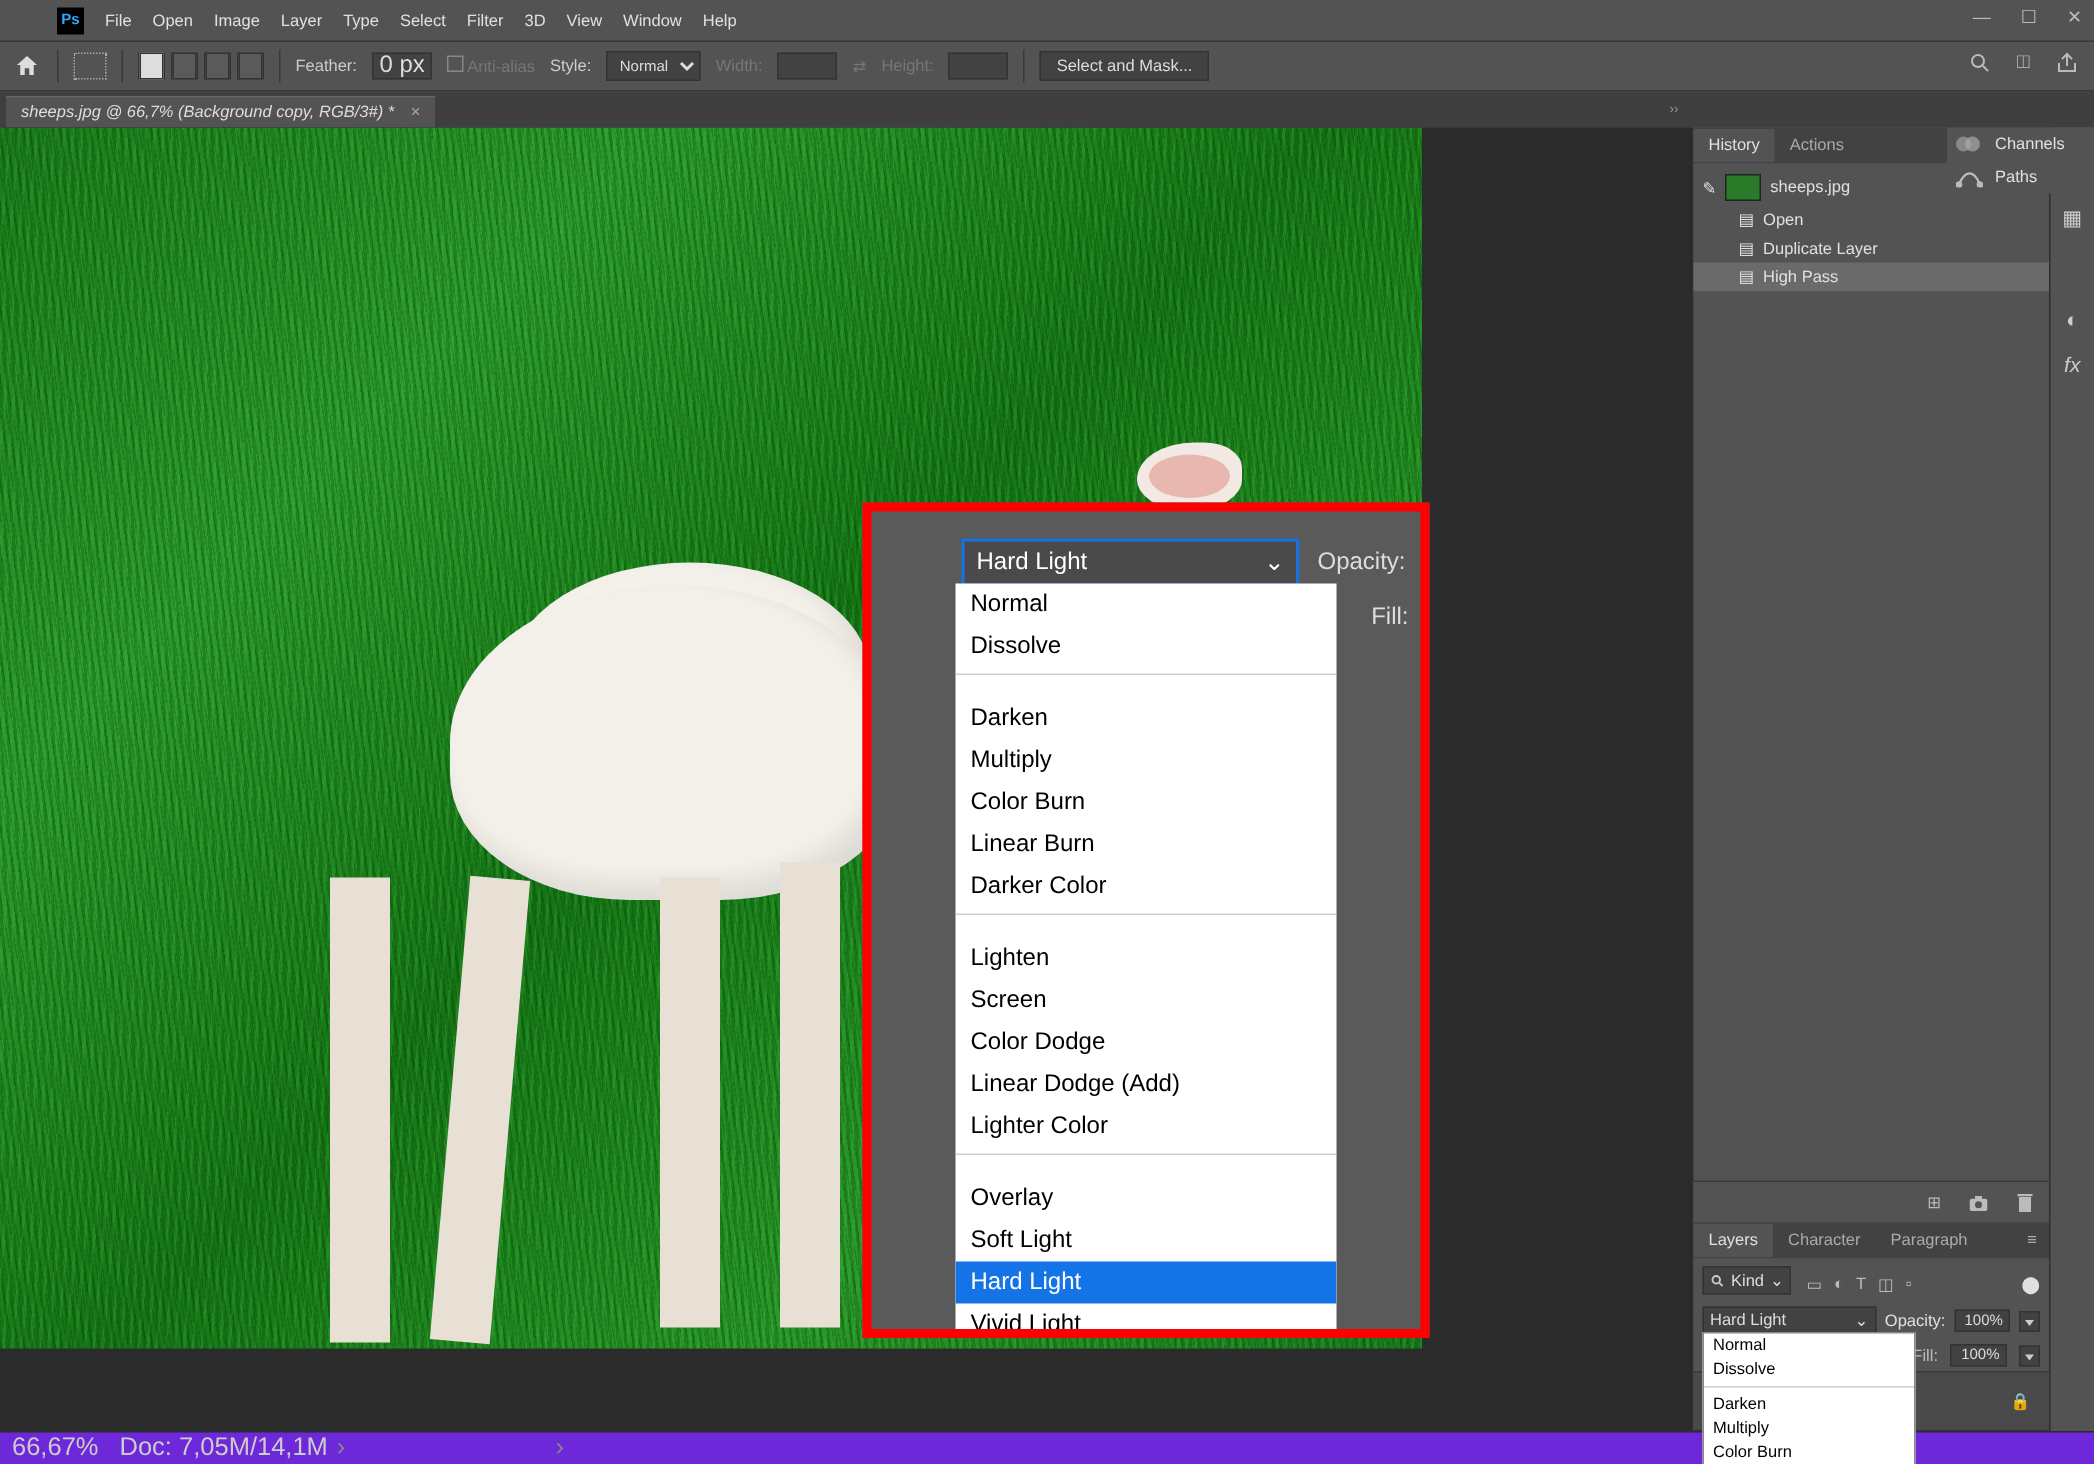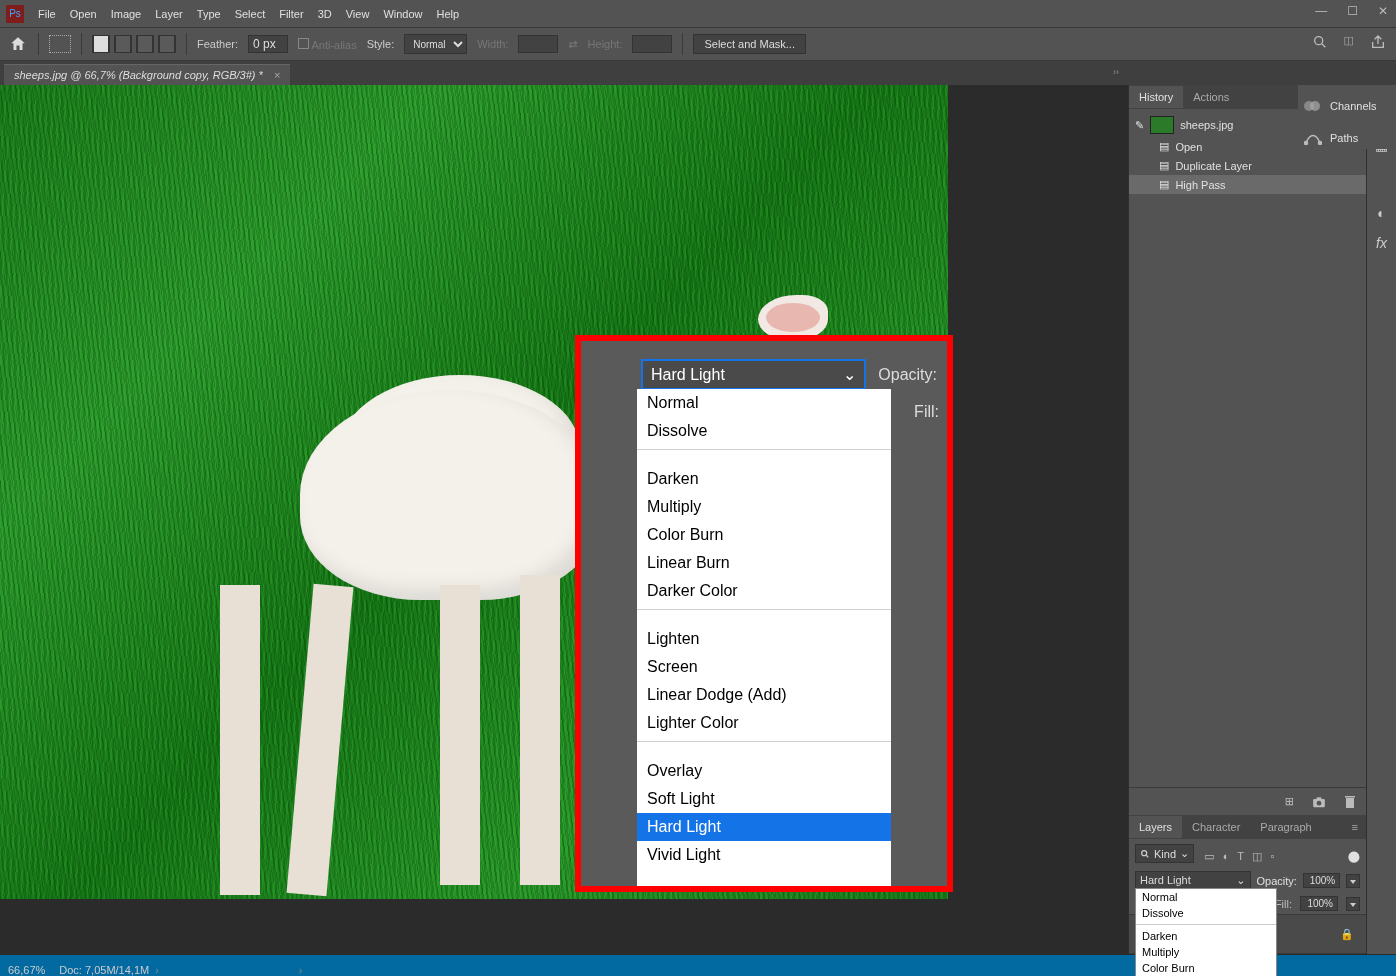--- a/index.html
+++ b/index.html
@@ -1,29 +1,29 @@
 <!DOCTYPE html>
 <html><head>
 <meta charset="utf-8">
 <style>
 * { margin:0; padding:0; box-sizing:border-box; font-family:"Segoe UI",Tahoma,sans-serif; user-select:none; }
 body { background:#535353; width:1396px; height:976px; overflow:hidden; color:#e0e0e0; font-size:11px; }
 
 
 .menubar { height:27px; background:#535353; display:flex; align-items:center; padding:0 6px; gap:14px; }
-.ps-logo { width:18px; height:18px; background:#7f1d1d; color:#31a8ff; font-weight:normal; font-size:10px; display:flex; align-items:center; justify-content:center; }
+.ps-logo { width:18px; height:18px; background:#000000; color:#31a8ff; font-weight:bold; font-size:10px; display:flex; align-items:center; justify-content:center;margin-left:32px; }
 .menubar .item { color:#e0e0e0; cursor:default; }
 .win-controls { position:absolute; top:4px; right:8px; display:flex; gap:20px; color:#bbb; font-size:12px; }
 
 
 .optionsbar { height:34px; background:#535353; border-top:1px solid #383838; border-bottom:1px solid #383838; display:flex; align-items:center; padding:0 8px; gap:10px; font-size:11px; color:#ccc; }
 .home-icon { width:20px; height:20px; display:flex; align-items:center; justify-content:center; }
 .optionsbar .sep { width:1px; height:22px; background:#3a3a3a; }
 .sel-icon { width:22px; height:18px; border:1px dotted #aaa; display:inline-block; }
-.small-input { width:40px; height:18px; background:#424242; border:1px solid #333; color:#ddd; padding:0 4px; font-size:12px; }
+.small-input { width:40px; height:18px; background:#424242; border:1px solid #333; color:#ddd; padding:0 4px; font-size:16px; }
 .style-sel { height:20px; background:#424242; border:1px solid #333; color:#ddd; padding:0 4px; font-size:10px; }
 .mask-btn { background:#424242; border:1px solid #333; color:#ddd; padding:3px 10px; font-size:11px; }
 .opt-right { position:absolute; right:10px; top:34px; display:flex; gap:16px; color:#aaa; }
 .dim { color:#777; }
 
 
 .doctab-row { height:24px; background:#3f3f3f; display:flex; align-items:flex-end; padding-left:4px; }
 .doctab { background:#535353; padding:4px 10px; font-size:11px; font-style:italic; color:#ddd; border-top:1px solid #666; }
 .doctab .x { margin-left:8px; color:#aaa; font-style:normal; }
 
@@ -93,25 +93,25 @@
 .blend-dd .sp { border-top:1px solid #ccc; margin:3px 0; }
 
 .layer-lock-area { height:40px; border-top:1px solid #3a3a3a; border-bottom:1px solid #3a3a3a; background:#4a4a4a; display:flex; align-items:center; justify-content:flex-end; padding:0 12px; color:#bbb; }
 
 
 .iconstrip { width:30px; background:#535353; border-left:1px solid #2f2f2f; display:flex; flex-direction:column; align-items:center; gap:14px; padding-top:22px; color:#ccc; font-size:14px; }
 .iconstrip .gap { height:24px; }
 
 
 .chan-panel { position:absolute; right:0; top:85px; width:98px; background:#535353; font-size:11px; }
-.chan-row { display:flex; align-items:center; gap:8px; padding:4px 6px;margin-top:10px; }
+.chan-row { display:flex; align-items:center; gap:8px; padding:4px 6px; }
 .chan-ic { width:18px; height:14px; }
 
 
-.statusbar { height:22px; background:#0369a1; display:flex; align-items:flex-end; font-size:11px; color:#ccc; padding:0 8px; gap:14px; border-top:1px solid #2a2a2a;}
+.statusbar { height:22px; background:#6d28d9; display:flex; align-items:flex-start; font-size:17px; color:#ccc; padding:0 8px; gap:14px; border-top:1px solid #2a2a2a;}
 .statusbar .chev-r::after{content:"›"; color:#888; margin-left:6px;}
 
 svg { display:block; }
 .sq { width:14px; height:14px; border:1px solid #888; display:inline-block; }
 .marq-icons { display:flex; gap:4px; }
 .marq-icons span{ width:18px; height:18px; background:#5a5a5a; border:1px solid #333; display:flex; align-items:center; justify-content:center;}
 </style>
 </head>
 <body>
 
@@ -221,20 +221,21 @@
           <div class="opt">Dissolve</div>
           <div class="spacer"></div>
           <div class="opt">Darken</div>
           <div class="opt">Multiply</div>
           <div class="opt">Color Burn</div>
           <div class="opt">Linear Burn</div>
           <div class="opt">Darker Color</div>
           <div class="spacer"></div>
           <div class="opt">Lighten</div>
           <div class="opt">Screen</div>
+          <div class="opt">Color Dodge</div>
           <div class="opt">Linear Dodge (Add)</div>
           <div class="opt">Lighter Color</div>
           <div class="spacer"></div>
           <div class="opt">Overlay</div>
           <div class="opt">Soft Light</div>
           <div class="opt sel">Hard Light</div>
           <div class="opt">Vivid Light</div>
         </div>
     </div>
   </div>

